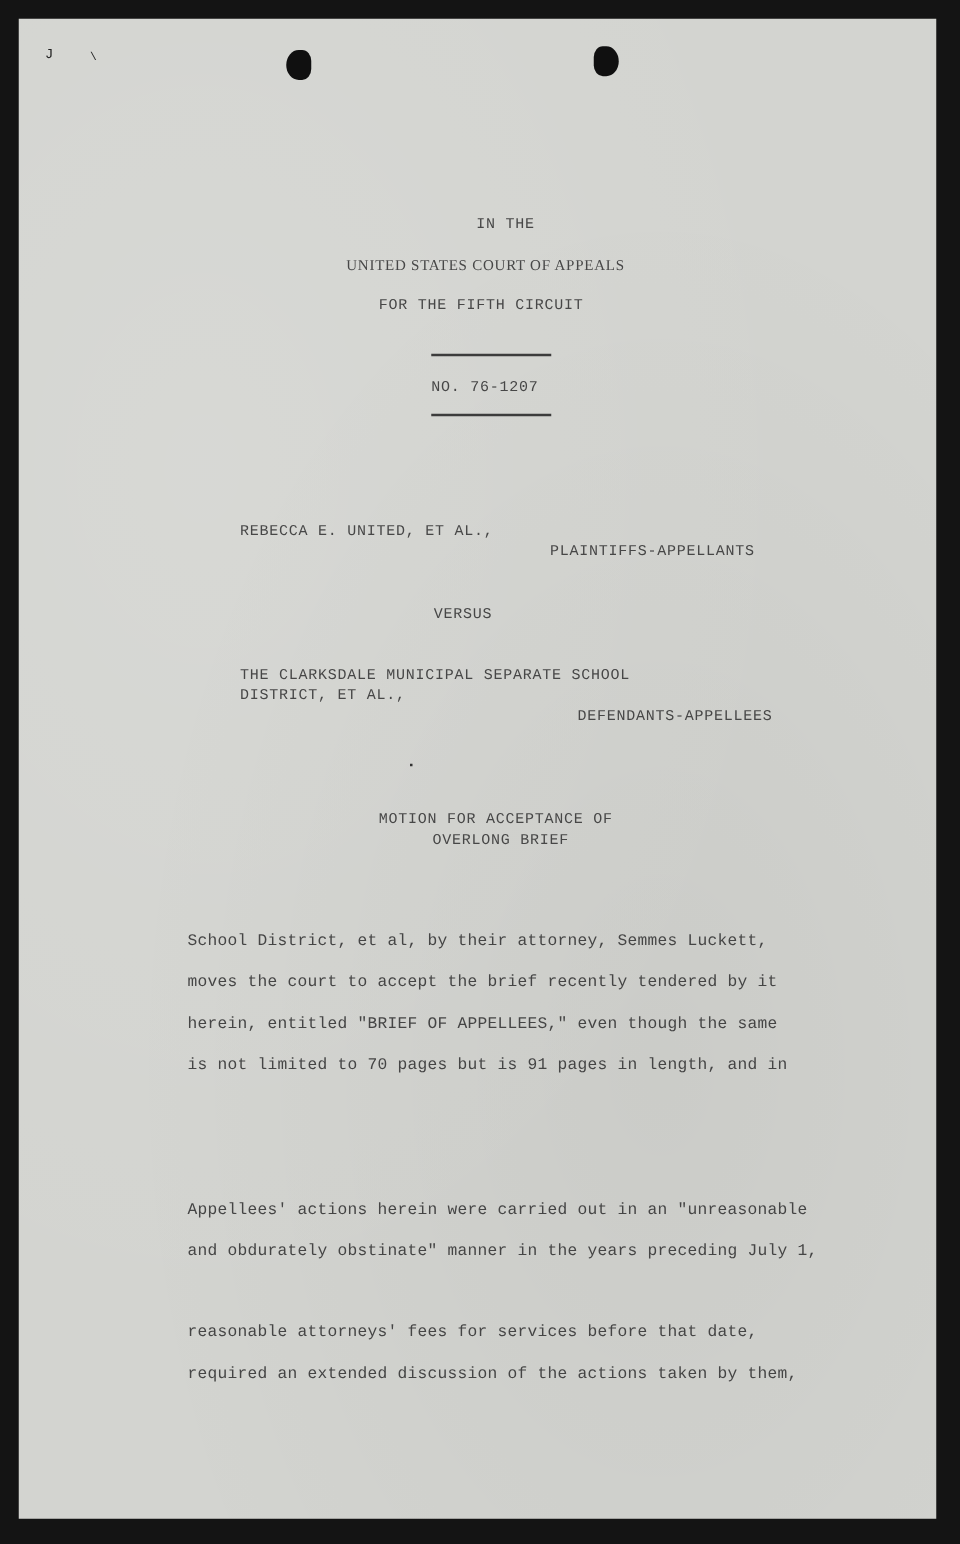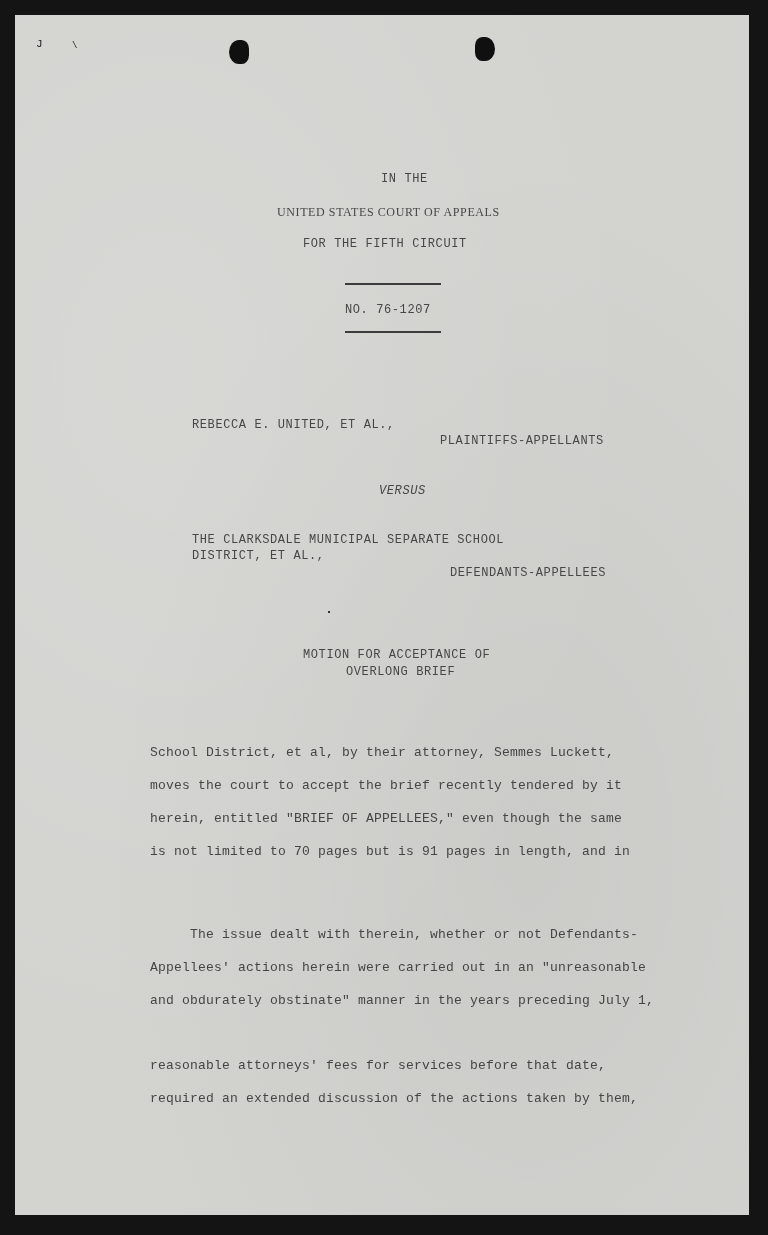--- a/index.html
+++ b/index.html
@@ -86,36 +86,35 @@
     <div class="line caps" style="left:262px; top:190px;font-family:Liberation Serif, serif;">UNITED STATES COURT OF APPEALS</div>
     <div class="line caps" style="left:288px; top:222px;">FOR THE FIFTH CIRCUIT</div>
 
     <div class="rule" style="left:330px; top:268px; width:96px;"></div>
     <div class="line caps" style="left:330px; top:288px;">NO. 76-1207</div>
     <div class="rule" style="left:330px; top:316px; width:96px;"></div>
 
     <div class="line caps" style="left:177px; top:403px;">REBECCA E. UNITED, ET AL.,</div>
     <div class="line caps" style="left:425px; top:419px;">PLAINTIFFS-APPELLANTS</div>
 
-    <div class="line caps" style="left:364px; top:469px;font-style:italic;">VERSUS</div>
+    <div class="line caps" style="left:332px; top:469px;">VERSUS</div>
 
     <div class="line caps" style="left:177px; top:518px;">THE CLARKSDALE MUNICIPAL SEPARATE SCHOOL</div>
     <div class="line caps" style="left:177px; top:534px;">DISTRICT, ET AL.,</div>
-    <div class="line caps" style="left:435px; top:551px;text-align:right;">DEFENDANTS-APPELLEES</div>
+    <div class="line caps" style="left:447px; top:551px;text-align:right;">DEFENDANTS-APPELLEES</div>
 
     <span class="speck" style="left:313px; top:596px;"></span>
 
     <div class="line caps" style="left:288px; top:633px;">MOTION FOR ACCEPTANCE OF</div>
     <div class="line caps" style="left:331px; top:650px;">OVERLONG BRIEF</div>
 
     <div class="body-line" style="left:135px; top:730px;">School District, et al, by their attorney, Semmes Luckett,</div>
     <div class="body-line" style="left:135px; top:763px;">moves the court to accept the brief recently tendered by it</div>
     <div class="body-line" style="left:135px; top:796px;">herein, entitled "BRIEF OF APPELLEES," even though the same</div>
     <div class="body-line" style="left:135px; top:829px;">is not limited to 70 pages but is 91 pages in length, and in</div>
 
-    <div class="body-line" style="left:135px; top:912px;">     The issue dealt with therein, whether or not Defendants-</div>
     <div class="body-line" style="left:135px; top:945px;">Appellees' actions herein were carried out in an "unreasonable</div>
     <div class="body-line" style="left:135px; top:978px;">and obdurately obstinate" manner in the years preceding July 1,</div>
     <div class="body-line" style="left:135px; top:1076px;">required an extended discussion of the actions taken by them,</div>
     <div class="body-line" style="left:135px; top:1043px;">reasonable attorneys' fees for services before that date,</div>
 
   </div>
 </div>
 
 </body></html>

